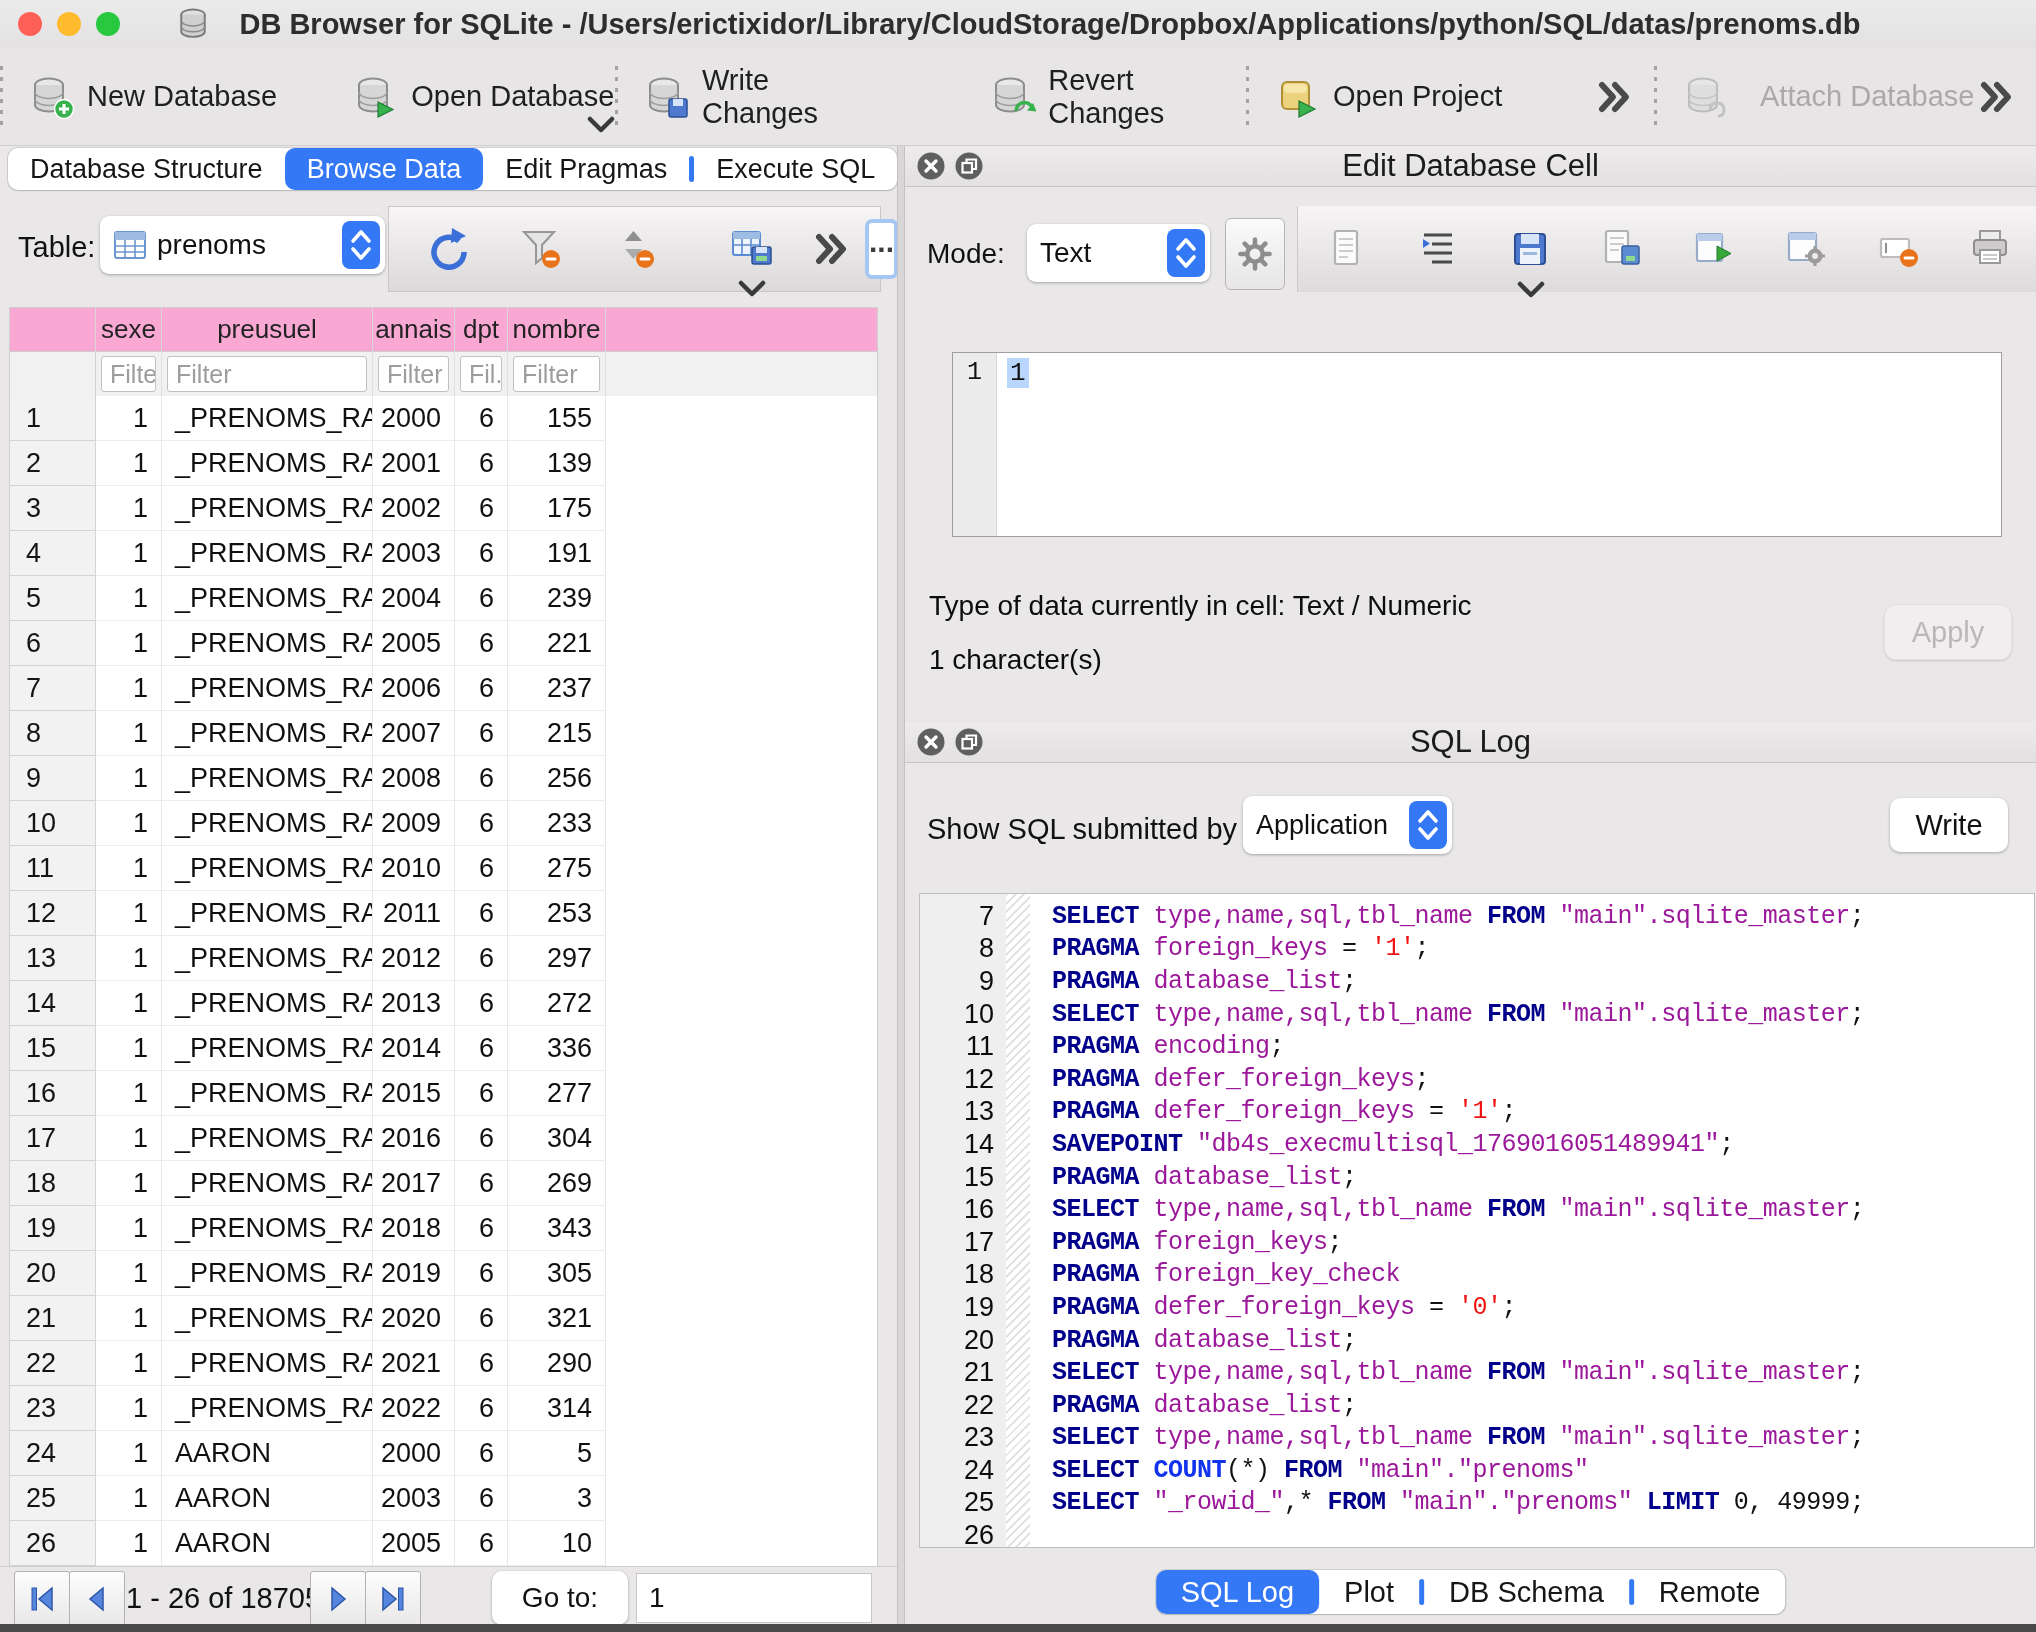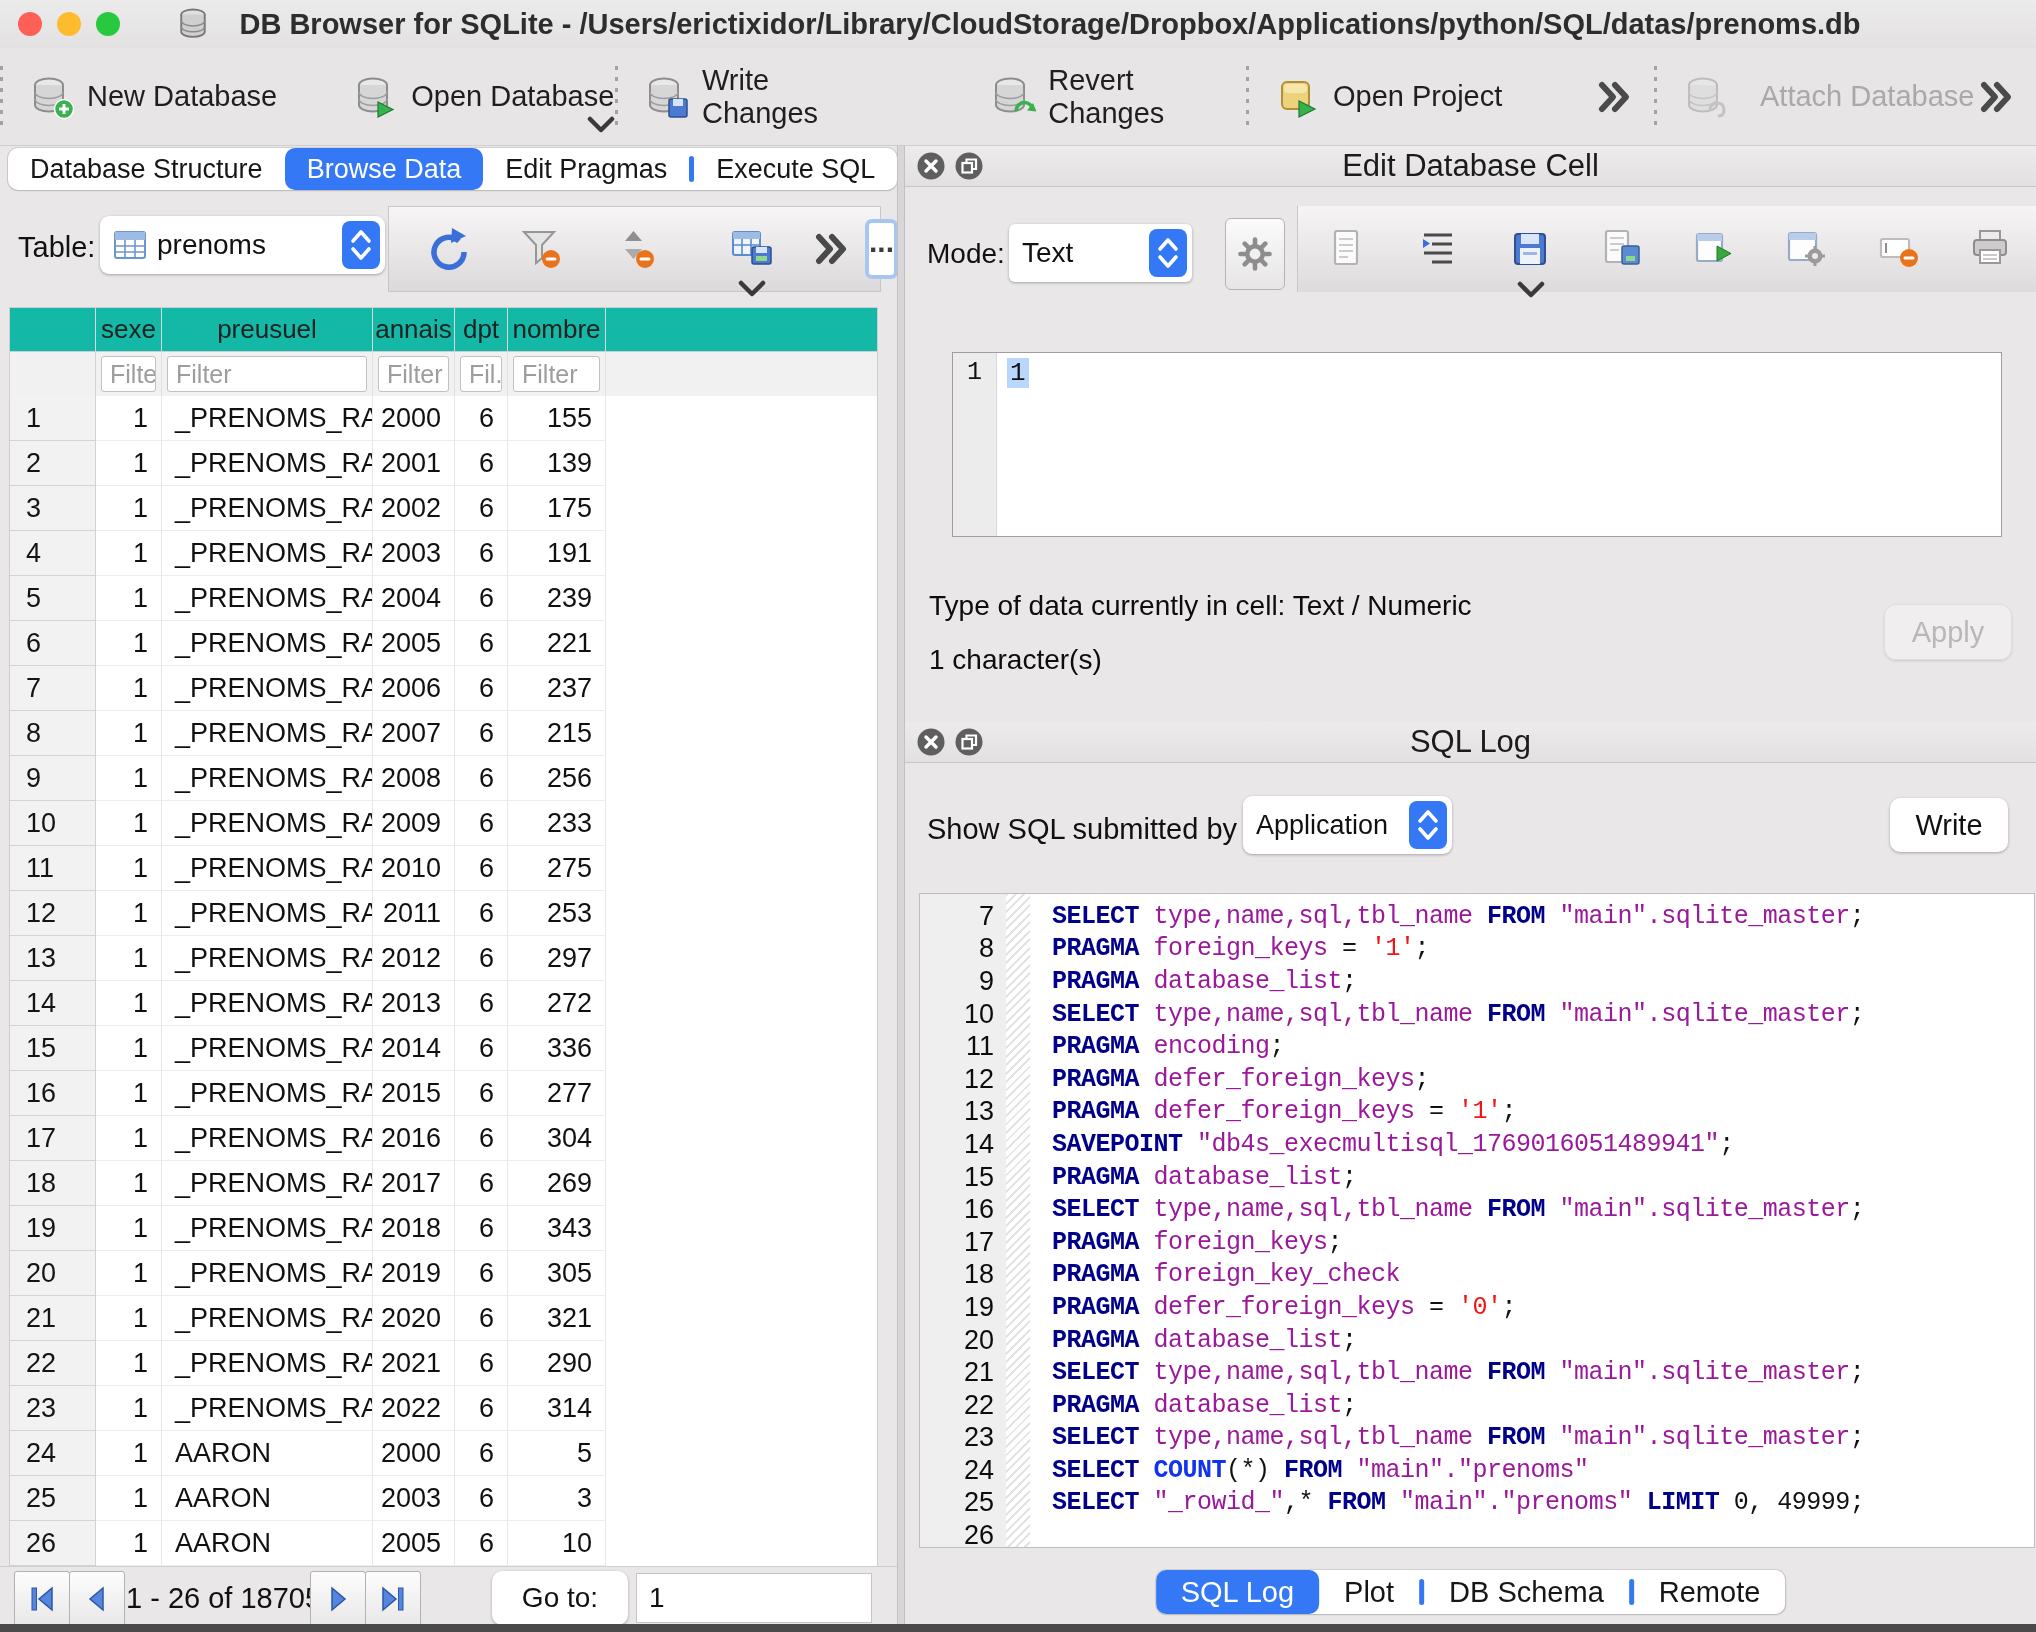--- a/index.html
+++ b/index.html
@@ -55,21 +55,21 @@
 
   
   .grid{position:absolute;left:10px;top:308px;width:867px;outline:1px solid #cfcdce;background:#fff;}
   .g-row{display:flex;height:45px;}
   .g-row.head{height:44px;}
   .g-row.filt{height:44px;background:#f2f1f1;}
   .gc{box-sizing:border-box;display:flex;align-items:center;overflow:hidden;}
   .cg{width:86px;flex:0 0 86px;}.c0{width:66px;flex:0 0 66px;}.c1{width:211px;flex:0 0 211px;}
   .c2{width:82px;flex:0 0 82px;}.c3{width:53px;flex:0 0 53px;}.c4{width:98px;flex:0 0 98px;}
   .cf{flex:1 1 auto;}
-  .gh{background:#14b8a6;border-right:1px solid #d9d7d8;border-bottom:1px solid #cfcdce;
+  .gh{background:#f9a8d4;border-right:1px solid #d9d7d8;border-bottom:1px solid #cfcdce;
     justify-content:center;font-size:26px;color:#222;}
   .gh.cf{border-right:none;}
   .g-num{background:#f3f2f2;border-right:1px solid #d4d2d3;border-bottom:1px solid #d4d2d3;
     padding-left:16px;font-size:27px;color:#141414;}
   .g-cell{background:#fff;border-right:1px solid #e7e7e7;border-bottom:1px solid #ededed;
     font-size:27px;color:#101010;padding:0 13px;}
   .g-cell.num{justify-content:flex-end;}
   .g-cell.cf{border-right:none;border-bottom:none;}
   .f-wrap{display:flex;align-items:center;width:100%;height:100%;padding:5px 5px;box-sizing:border-box;
     border-right:1px solid #e2e0e1;}
@@ -90,21 +90,21 @@
   
   .splitter{position:absolute;left:897px;top:146px;width:8px;height:1486px;background:#d8d6d7;
     border-left:1px solid #c3c1c2;border-right:1px solid #c3c1c2;box-sizing:border-box;}
   .right{position:absolute;left:905px;top:146px;width:1131px;height:1486px;background:#e9e7e8;}
   .dockhead{position:absolute;left:0;width:1131px;height:40px;background:linear-gradient(#edebec,#e2e0e1);
     border-bottom:1px solid #c6c4c5;}
   .dockhead .dtitle{position:absolute;left:0;right:0;top:0;height:40px;display:flex;align-items:center;
     justify-content:center;font-size:31px;color:#1b1b1b;}
   .dbtn{position:absolute;top:4px;}
   .mode-label{position:absolute;left:22px;top:80px;height:56px;line-height:56px;font-size:28px;color:#111;}
-  .mode-combo{left:104px;top:78px;width:170px;height:58px;border-radius:6px;}
+  .mode-combo{left:122px;top:78px;width:170px;height:58px;}
   .gear-btn{position:absolute;left:320px;top:72px;width:58px;height:70px;border:1px solid #b5b3b4;border-radius:6px;
     background:linear-gradient(#fbfbfb,#e7e5e6);display:flex;align-items:center;justify-content:center;}
   .cell-band{position:absolute;left:392px;top:60px;width:739px;height:86px;
     background:linear-gradient(#f6f4f5,#dddbdc);border-left:1px solid #cac8c9;display:flex;align-items:center;gap:48px;padding-left:26px;box-sizing:border-box;}
   .editor{position:absolute;left:47px;top:206px;width:1050px;height:185px;background:#fff;
     border:1px solid #9f9da0;box-sizing:border-box;display:flex;}
   .ed-gutter{width:44px;background:#ececec;border-right:1px solid #d8d8d8;
     font-family:"Liberation Mono",monospace;font-size:25px;color:#111;text-align:center;padding-top:5px;box-sizing:border-box;}
   .ed-content{flex:1;font-family:"Liberation Mono",monospace;font-size:26px;color:#111;padding:5px 0 0 10px;}
   .sel{background:#b9d7fd;padding:0 3px;}

